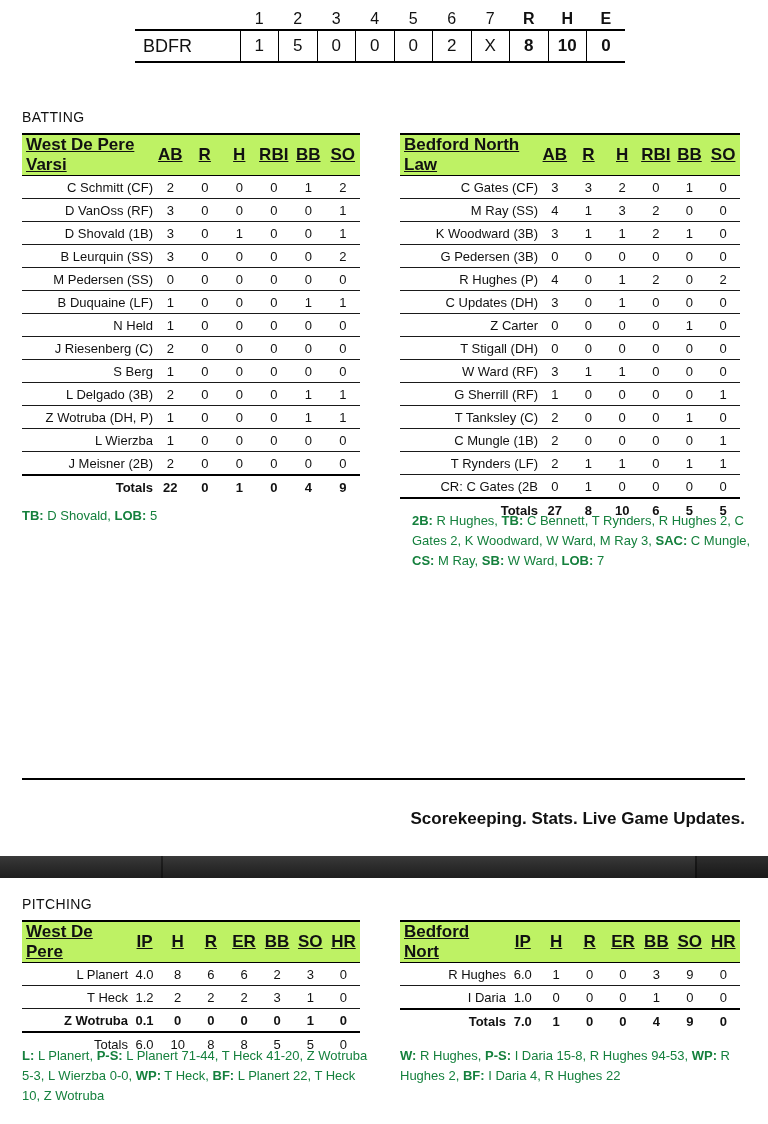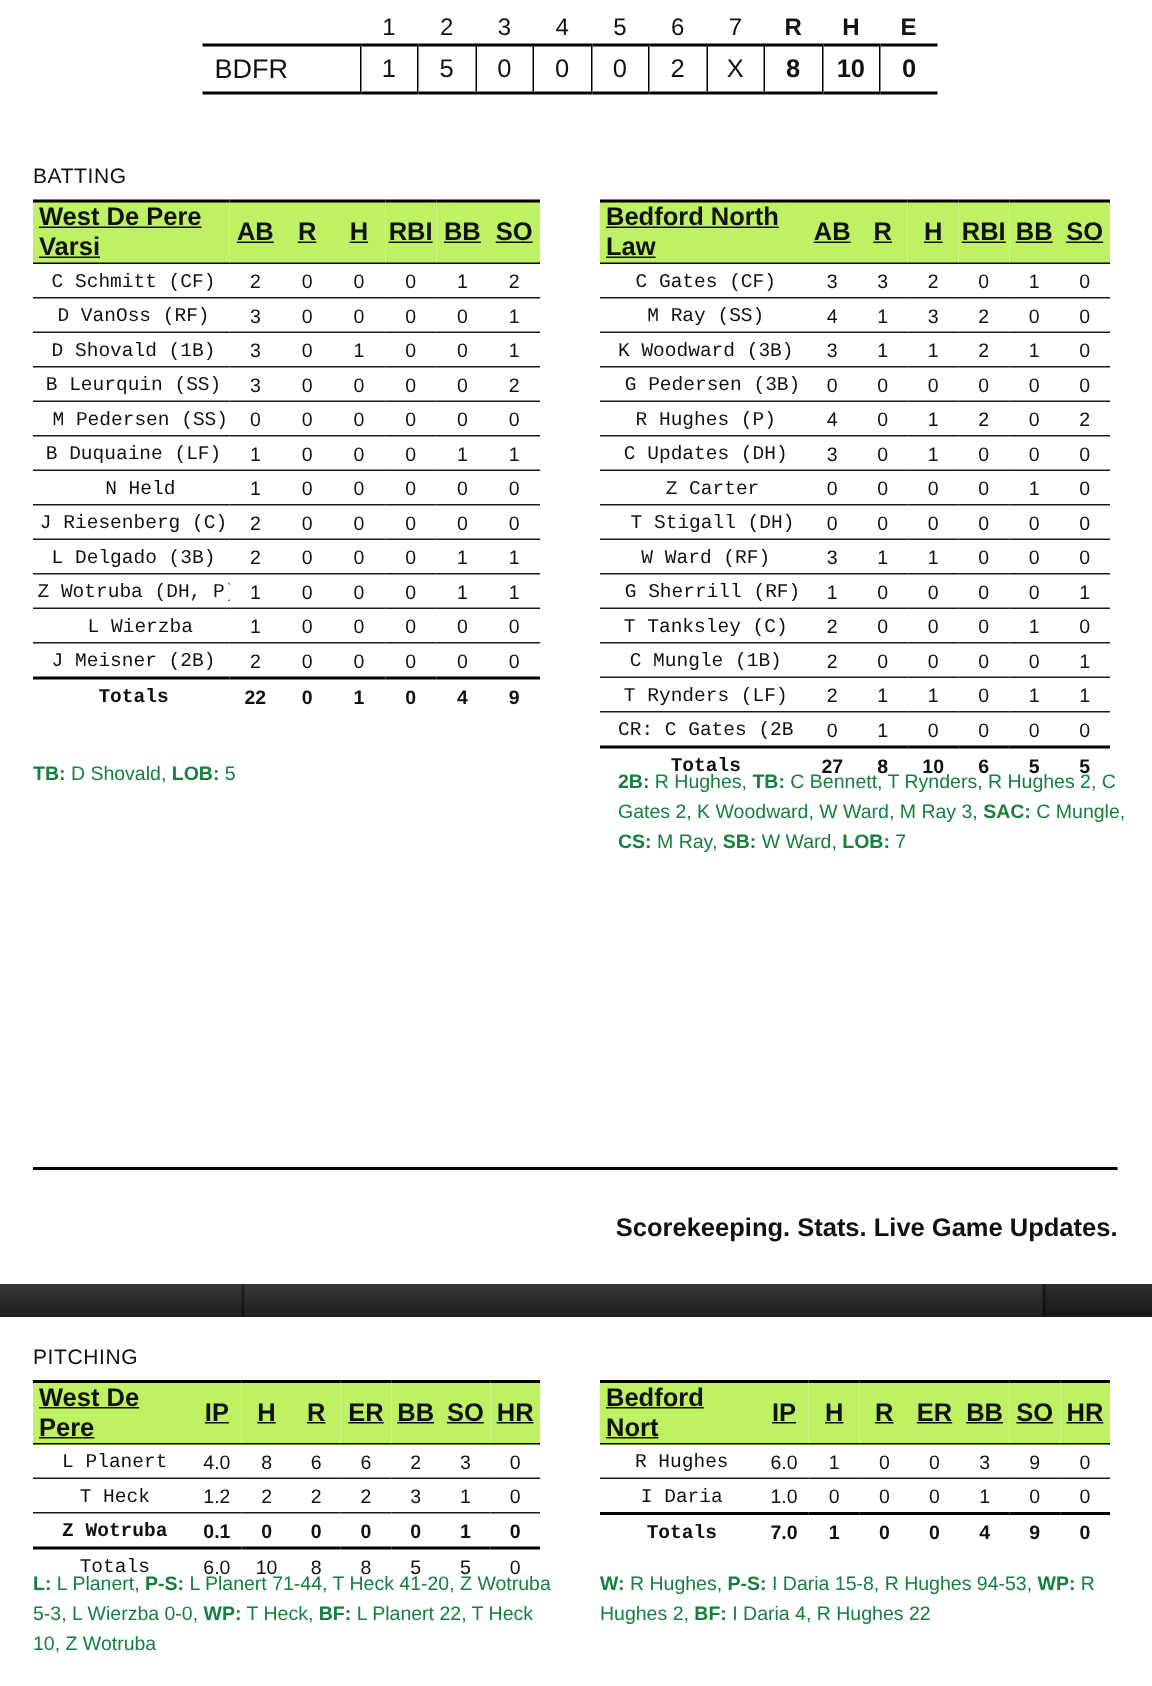--- a/index.html
+++ b/index.html
@@ -22,21 +22,21 @@
 
   
   .section-label{position:absolute;left:22px;font-size:14px;letter-spacing:.4px;color:#111;}
 
   
   .stat-table{position:absolute;border-collapse:collapse;table-layout:fixed;}
   .stat-table th{background:#bef264;border-top:2.5px solid #000;border-bottom:1.5px solid #000;
                  font-size:17px;font-weight:bold;text-align:center;height:22px;padding:0;text-decoration:underline;}
   .stat-table th.name{text-align:left;padding-left:4px;}
   .stat-table td{font-size:13px;text-align:center;height:22px;padding:0;border-bottom:1px solid #1a1a1a;}
-  .stat-table td.name{text-align:center;padding-left:3px;white-space:nowrap;overflow:hidden;font-family:Liberation Mono, monospace;}
+  .stat-table td.name{text-align:right;padding-left:3px;white-space:nowrap;overflow:hidden;}
   .stat-table td.indent{padding-left:12px;}
   .stat-table tr.boldrow td{font-weight:bold;}
   .stat-table tr.totals td{border-top:2px solid #000;border-bottom:none;}
   .stat-table tr.totals.boldrow td{font-weight:bold;}
 
   
   .notes{position:absolute;font-size:13px;line-height:20px;color:#15803d;}
 
   
   #divider{position:absolute;left:22px;top:778px;width:723px;height:2px;background:#000;}
@@ -181,20 +181,29 @@
         <tr>
           <td class="name">J Riesenberg (C)</td>
           <td>2</td>
           <td>0</td>
           <td>0</td>
           <td>0</td>
           <td>0</td>
           <td>0</td>
         </tr>
         <tr>
+          <td class="name indent">S Berg</td>
+          <td>1</td>
+          <td>0</td>
+          <td>0</td>
+          <td>0</td>
+          <td>0</td>
+          <td>0</td>
+        </tr>
+        <tr>
           <td class="name">L Delgado (3B)</td>
           <td>2</td>
           <td>0</td>
           <td>0</td>
           <td>0</td>
           <td>1</td>
           <td>1</td>
         </tr>
         <tr>
           <td class="name">Z Wotruba (DH, P)</td>

